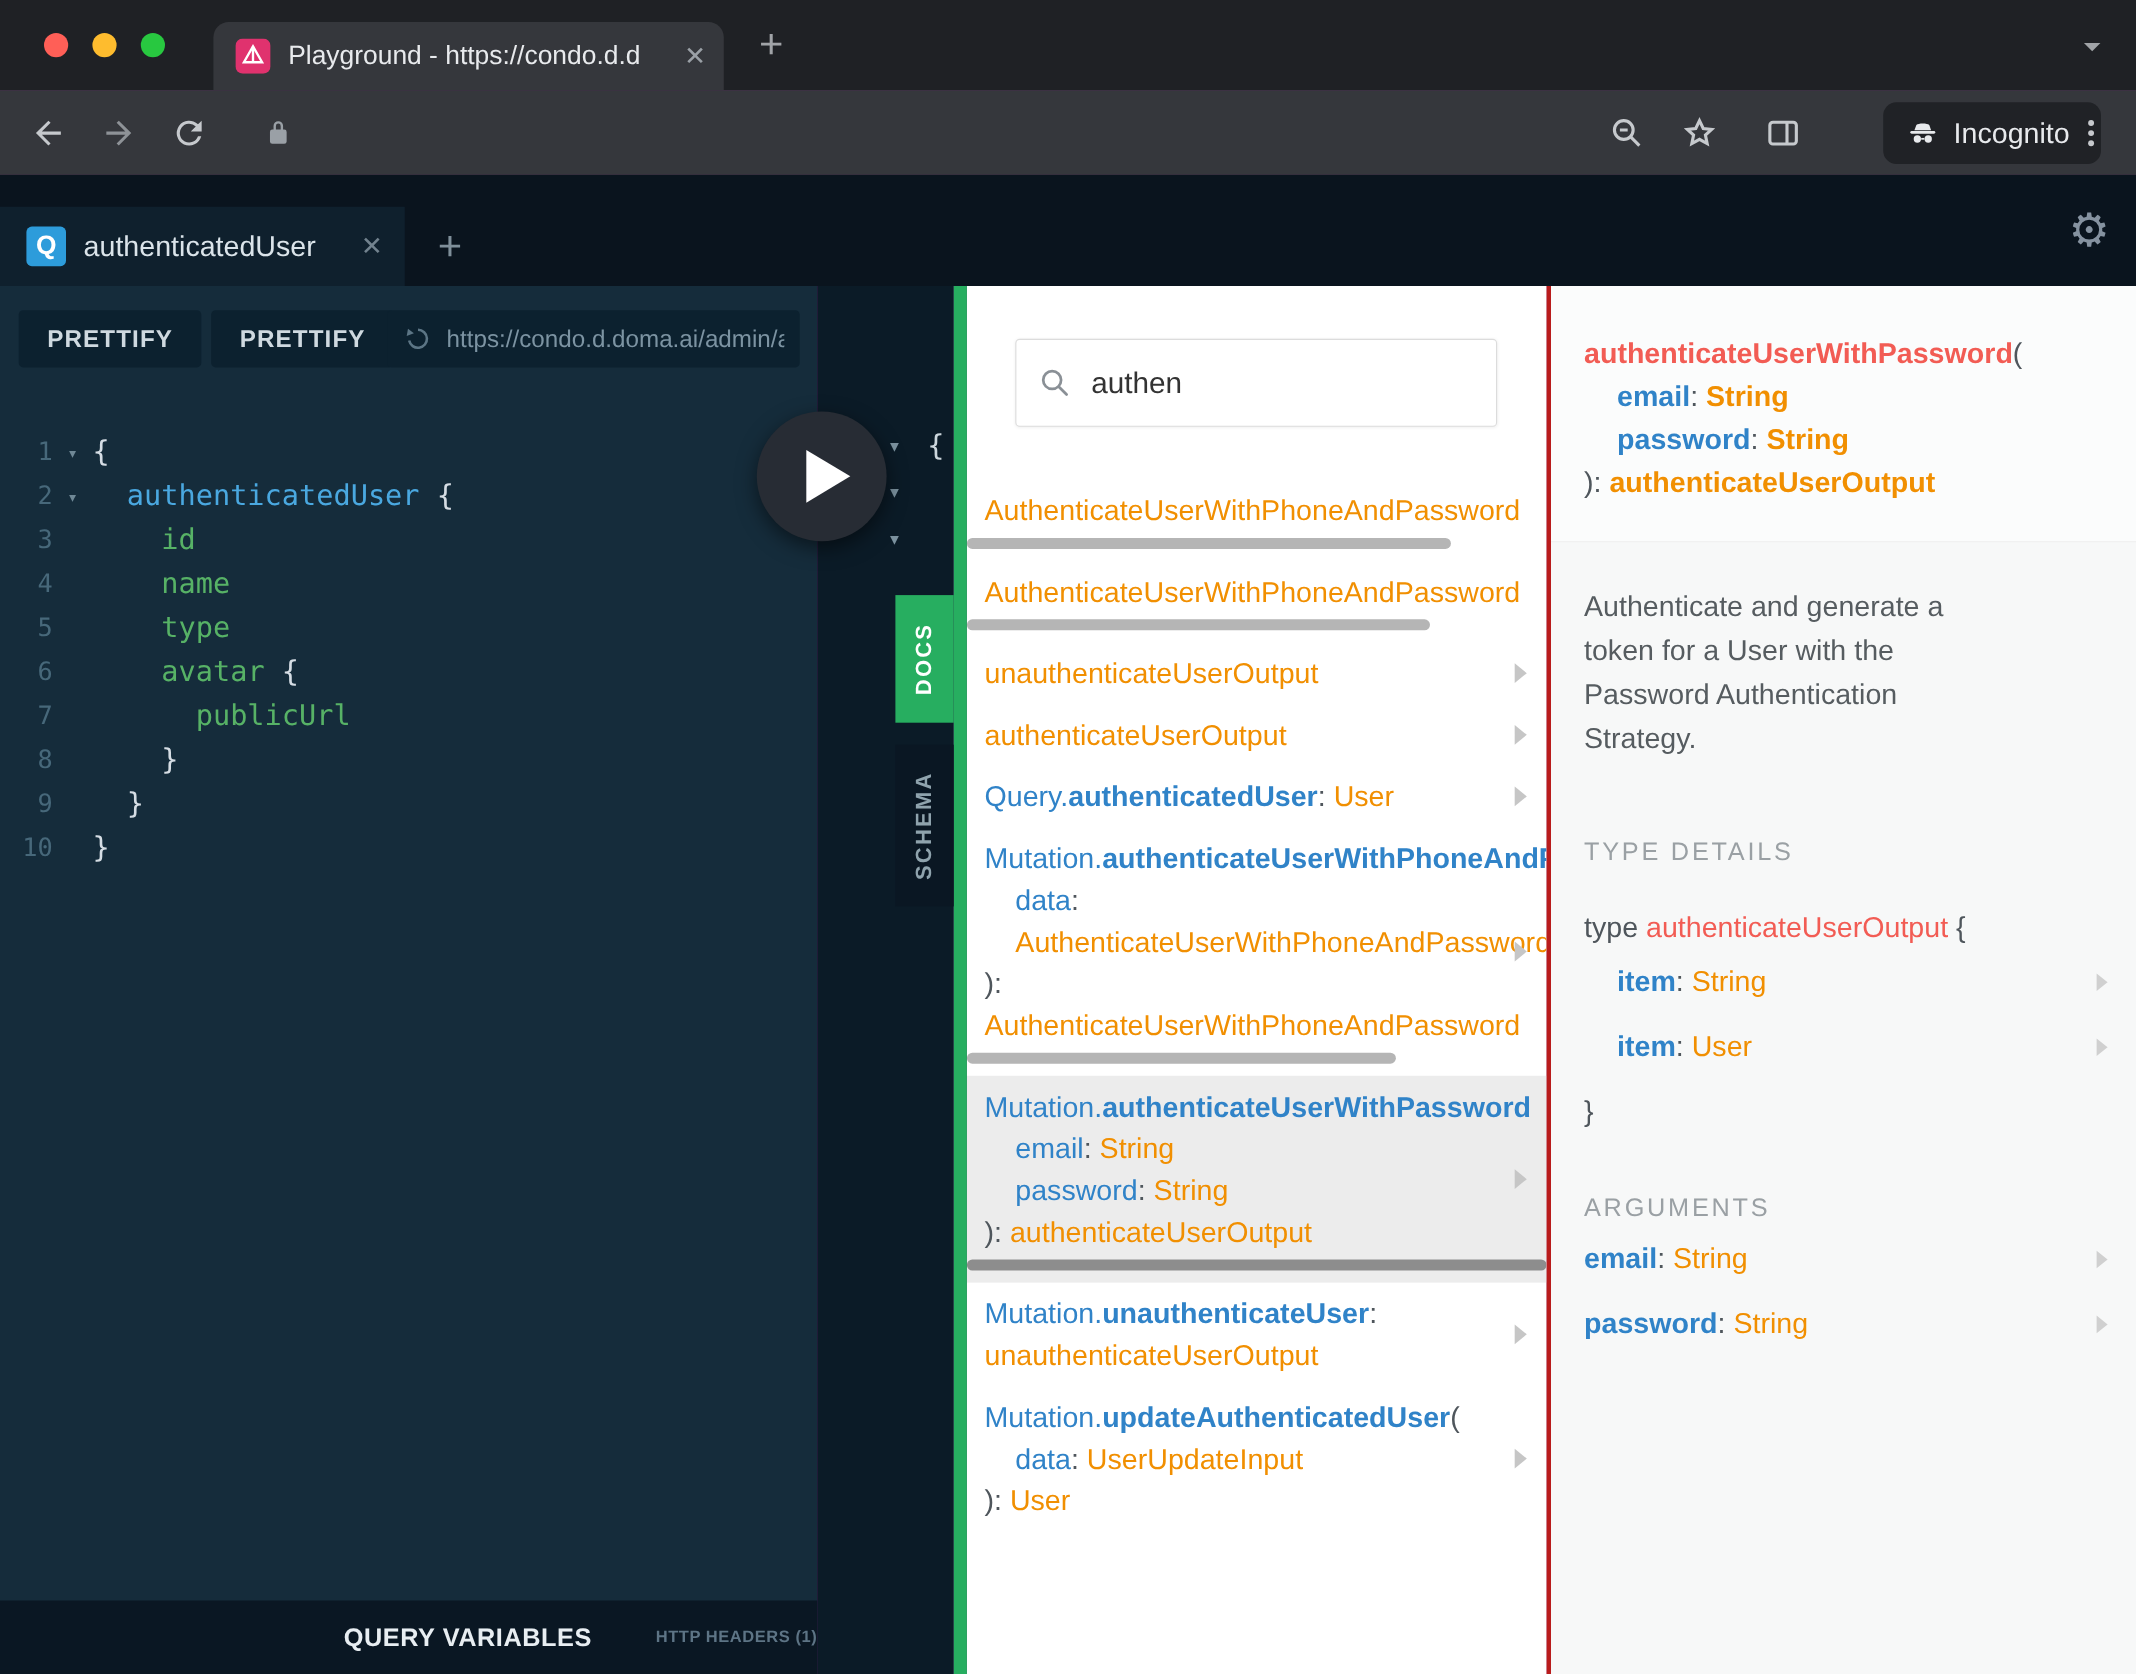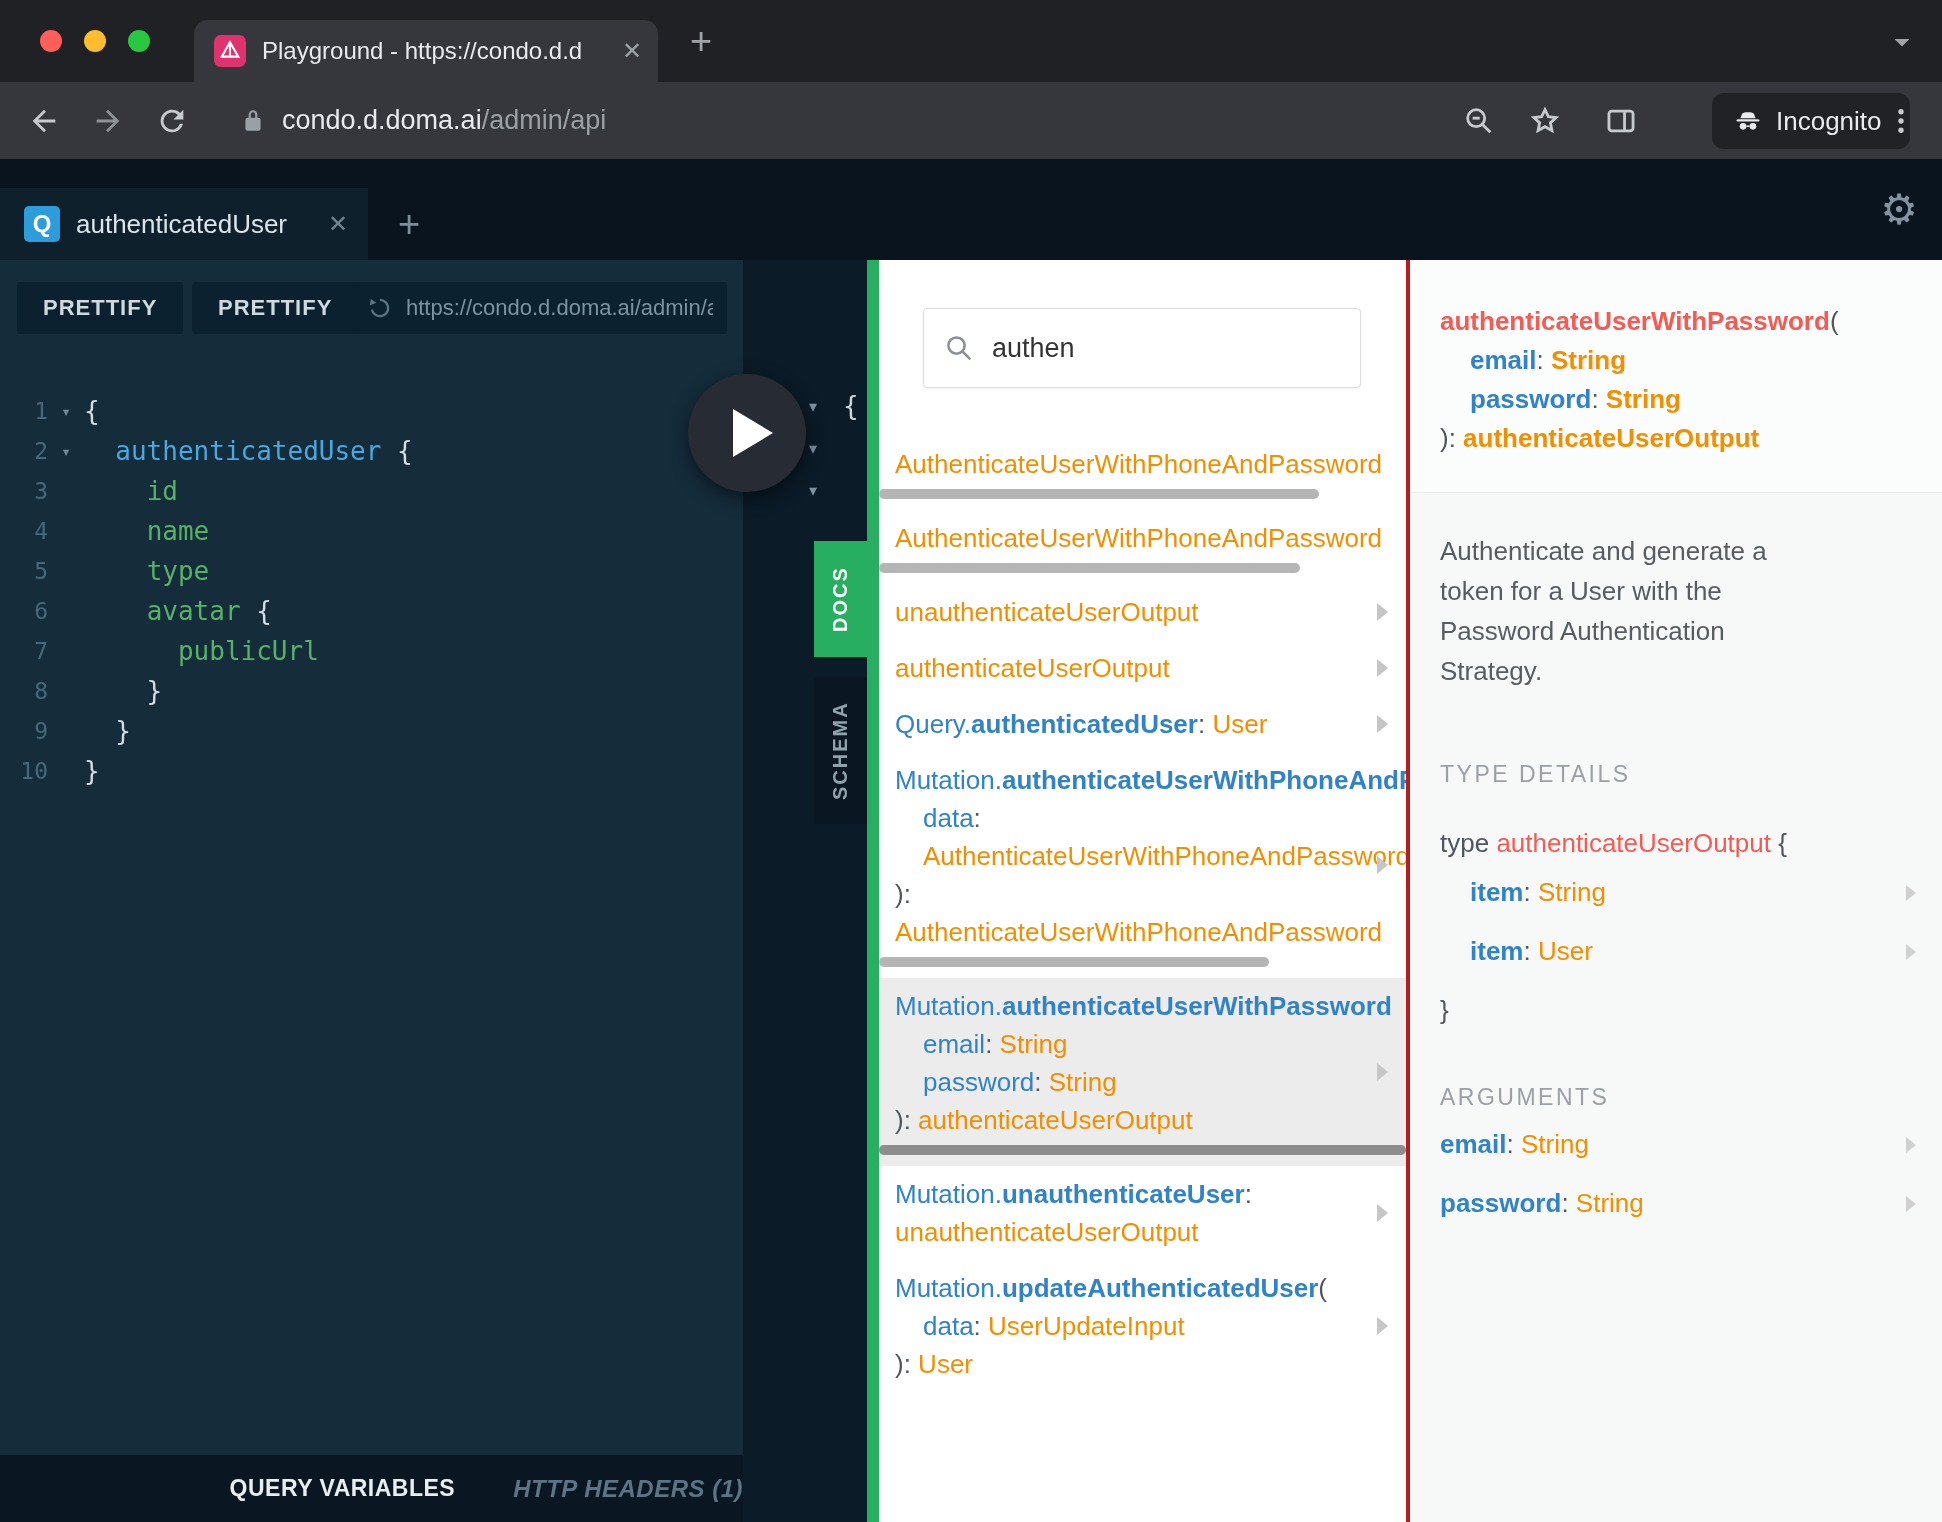--- a/index.html
+++ b/index.html
@@ -51,21 +51,21 @@
   .ep-url{font-size:22px;color:#7c93a2;white-space:nowrap;overflow:hidden;}
   .editor-lines{position:absolute;left:0;top:131px;width:100%;}
   .eline{display:flex;height:40px;align-items:center;font-family:"DejaVu Sans Mono",monospace;}
   .lnum{width:48px;text-align:right;color:#47687a;font-size:23px;flex:none;}
   .fold{width:36px;text-align:center;color:#6f8896;font-size:16px;flex:none;}
   .ltext{white-space:pre;font-size:26px;}
   .c-pl{color:#d5dde4;} .c-kw{color:#4aa8e0;} .c-fd{color:#57b266;}
   .bottom-bar{position:absolute;left:0;bottom:0;width:100%;height:67px;background:#0a1723;
               display:flex;align-items:center;gap:58px;padding-left:38px;box-sizing:border-box;justify-content:flex-end;}
   .qv{color:#e8eef2;font-size:23px;font-weight:700;letter-spacing:.5px;}
-  .hh{color:#5d7485;font-size:24px;font-weight:700;letter-spacing:.5px;font-style:italic;}
+  .hh{color:#5d7485;font-size:15px;font-weight:700;letter-spacing:.5px;}
 
   
   .response-pane{position:absolute;left:743px;top:260px;width:124px;height:1262px;background:#0b1b27;}
   .rfolds{position:absolute;left:66px;top:125px;}
   .rrow{display:flex;height:42px;align-items:center;}
   .rarrow{font-size:16px;color:#7b919e;width:26px;}
   .rtext{font-family:"DejaVu Sans Mono",monospace;font-size:26px;color:#ccd6dc;margin-left:8px;}
 
   .play{position:absolute;left:688px;top:374px;width:118px;height:118px;border-radius:50%;
         background:#272c34;box-shadow:0 6px 18px rgba(0,0,0,.5);display:flex;align-items:center;justify-content:center;z-index:5;}
@@ -157,24 +157,20 @@
     <span class="nav-ic" style="left:155px" data-interactable="true">
       <svg width="34" height="34" viewBox="0 0 24 24">
           <path fill="#c6c9cd" d="M17.65 6.35A8 8 0 1 0 19.73 14h-2.08a6 6 0 1 1-1.42-6.23L13 11h7V4z"></path>
         </svg>
     </span>
     <span class="nav-ic" style="left:240px" data-interactable="true">
       <svg width="26" height="26" viewBox="0 0 24 24">
           <path fill="#9aa0a6" d="M12 2a4 4 0 0 0-4 4v3H7a2 2 0 0 0-2 2v8a2 2 0 0 0 2 2h10a2 2 0 0 0 2-2v-8a2 2 0 0 0-2-2h-1V6a4 4 0 0 0-4-4zm-2 7V6a2 2 0 1 1 4 0v3z"></path>
         </svg>
     </span>
-    <div class="urltext" data-interactable="true">
-      <span class="url-domain" data-interactable="false">condo.d.doma.ai</span>
-        <span class="url-path" data-interactable="false">/admin/api</span>
-    </div>
     <span class="nav-ic" style="left:1462px" data-interactable="true">
       <svg width="34" height="34" viewBox="0 0 24 24">
           <circle cx="10" cy="10" r="6" fill="none" stroke="#c6c9cd" stroke-width="2"></circle>
           <path d="M14.6 14.6L20 20" stroke="#c6c9cd" stroke-width="2"></path>
           <path d="M7.5 10h5" stroke="#c6c9cd" stroke-width="2"></path>
         </svg>
     </span>
     <span class="nav-ic" style="left:1528px" data-interactable="true">
       <svg width="34" height="34" viewBox="0 0 24 24">
           <path fill="none" stroke="#c6c9cd" stroke-width="2" d="M12 4l2.4 5 5.4.6-4 3.7 1.1 5.4L12 16l-4.9 2.7 1.1-5.4-4-3.7 5.4-.6z"></path>

